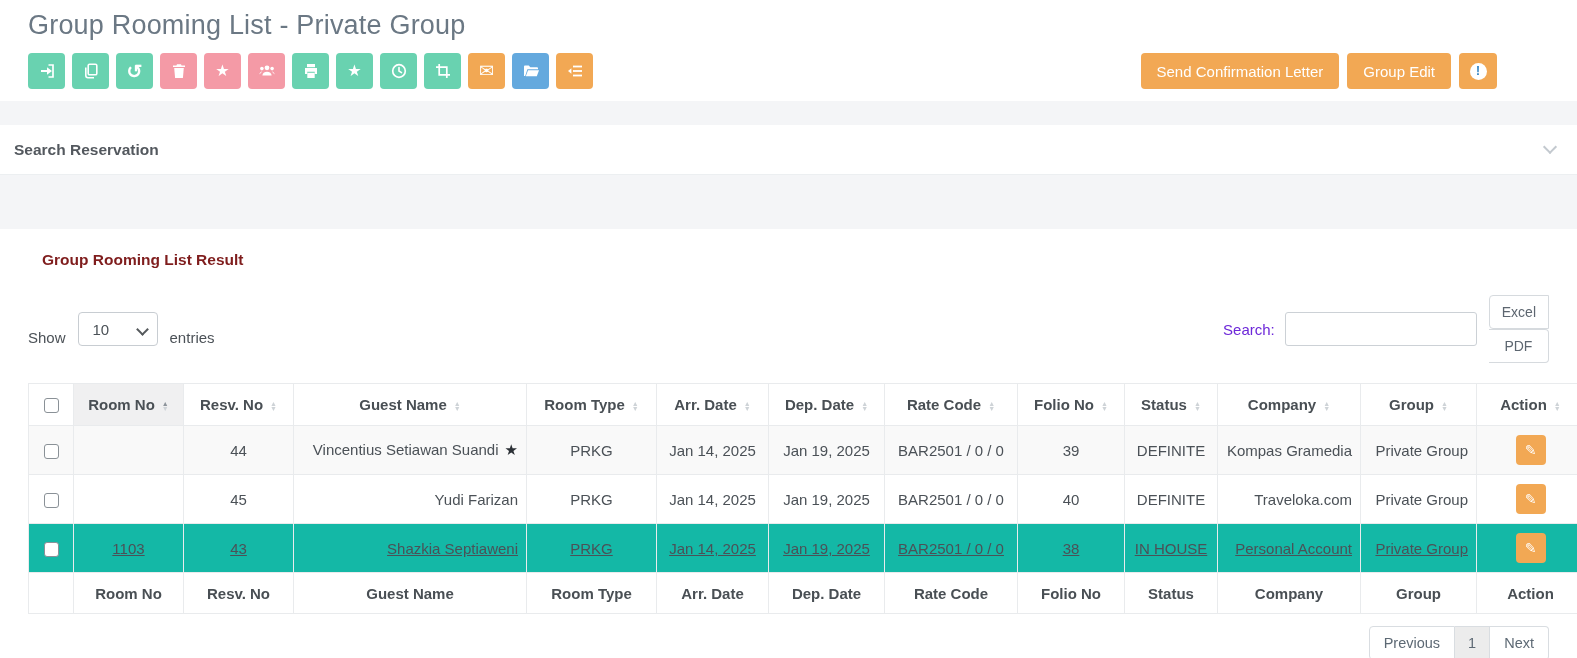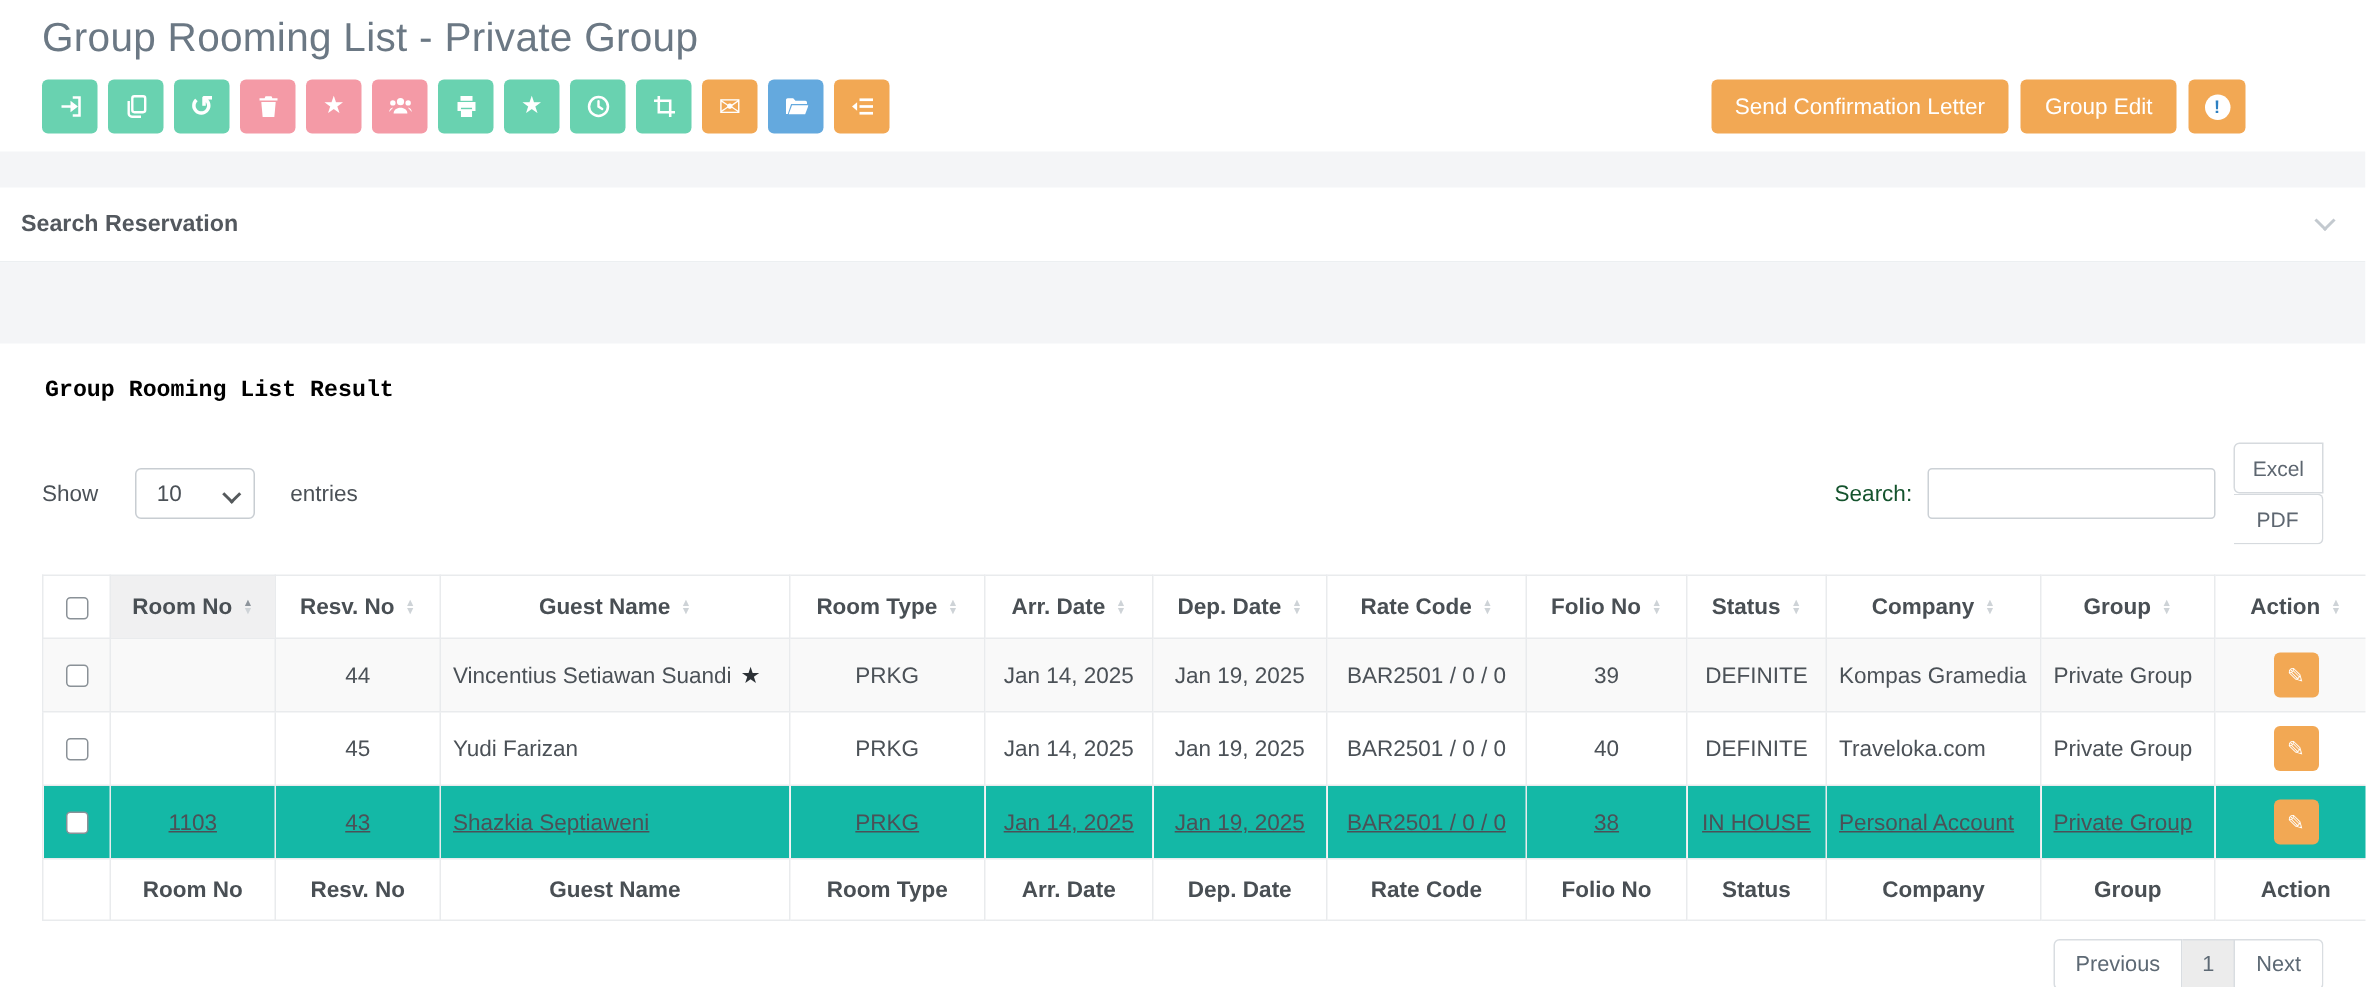--- a/index.html
+++ b/index.html
@@ -53,38 +53,38 @@
   .section-row {
     height:50px; display:flex; align-items:center; justify-content:space-between;
     padding:0 14px; border-bottom:1px solid #eceff1; cursor:pointer;
   }
   .section-title { font-size:15.5px; font-weight:700; color:#53585e; }
   .chevron-down {
     width:10px; height:10px; border-right:2px solid #c3c9cf; border-bottom:2px solid #c3c9cf;
     transform:rotate(45deg); margin-right:8px; margin-top:-6px;
   }
 
-  .result-title { font-size:15.5px; font-weight:700; color:#000000; margin:22px 0 26px 2px;font-family:Liberation Mono, monospace; }
+  .result-title { font-size:15.5px; font-weight:700; color:#7f1d1d; margin:22px 0 26px 14px; }
 
   
   .controls-row { display:flex; justify-content:space-between; align-items:center; margin-bottom:20px; }
-  .length-ctrl { display:flex; align-items:center; gap:24px; font-size:15px; color:#4b5157; }
+  .length-ctrl { display:flex; align-items:flex-end; gap:12px; font-size:15px; color:#4b5157; }
   .select-wrap { position:relative; }
   .select-wrap select {
     width:80px; height:34px; border:1px solid #c8cdd2; border-radius:4px;
     font-family:inherit; font-size:15px; color:#4b5157; padding:0 24px 0 14px;
     appearance:none; -webkit-appearance:none; background:#fff; cursor:pointer;
   }
   .select-wrap::after {
     content:""; position:absolute; right:11px; top:13px;
     width:7px; height:7px; border-right:2px solid #55595c; border-bottom:2px solid #55595c;
     transform:rotate(45deg); pointer-events:none;
   }
   .search-ctrl { display:flex; align-items:center; gap:10px; }
-  .search-ctrl label { font-size:15px; color:#14532d; }
+  .search-ctrl label { font-size:15px; color:#6d28d9; }
   .search-ctrl input {
     width:192px; height:34px; border:1px solid #ccd1d6; border-radius:3px;
     font-family:inherit; font-size:14px; padding:0 8px; color:#4b5157;
   }
   .export-group { display:inline-flex; margin-left:2px;flex-direction:column; }
   .export-btn {
     background:#fff; border:1px solid #d6dade; color:#5d6670;
     font-size:14px; font-family:inherit; padding:8px 12px; cursor:pointer;
   }
   .export-btn:first-child { border-radius:4px 0 0 4px; }
@@ -97,21 +97,21 @@
   th, td {
     border:1px solid #e9ebed; font-size:15px; color:#4b5157;
     text-align:center; vertical-align:middle; padding:6px 8px; overflow:hidden;
   }
   thead th { height:42px; font-weight:700; color:#494f54; position:relative; cursor:pointer; }
   thead th.sorted { background:#f0f0f1; }
   tbody td { height:49px; }
   tbody tr.stripe { background:#f9f9f9; }
   tbody tr.highlight { background:#14b8a6;text-decoration:underline; }
   tfoot th { height:41px; font-weight:700; color:#494f54; }
-  td.cell-left, th.col-guest-body { text-align:left; }
+  td.cell-left, th.col-guest-body { text-align:right; }
   .sort { display:inline-flex; flex-direction:column; margin-left:7px; font-size:7px; line-height:5.5px; color:#ced3d7; vertical-align:middle; }
   .sort .active { color:#8d949b; }
   input[type="checkbox"] {
     width:15px; height:15px; appearance:none; -webkit-appearance:none;
     border:1.5px solid #8a9197; border-radius:3px; background:#fff; cursor:pointer;
     vertical-align:middle;
   }
   .vip-star { color:#2c3136; margin-left:6px; font-size:15px; }
   .edit-btn {
     width:30px; height:30px; border:none; border-radius:4px; background:#f2a854;

